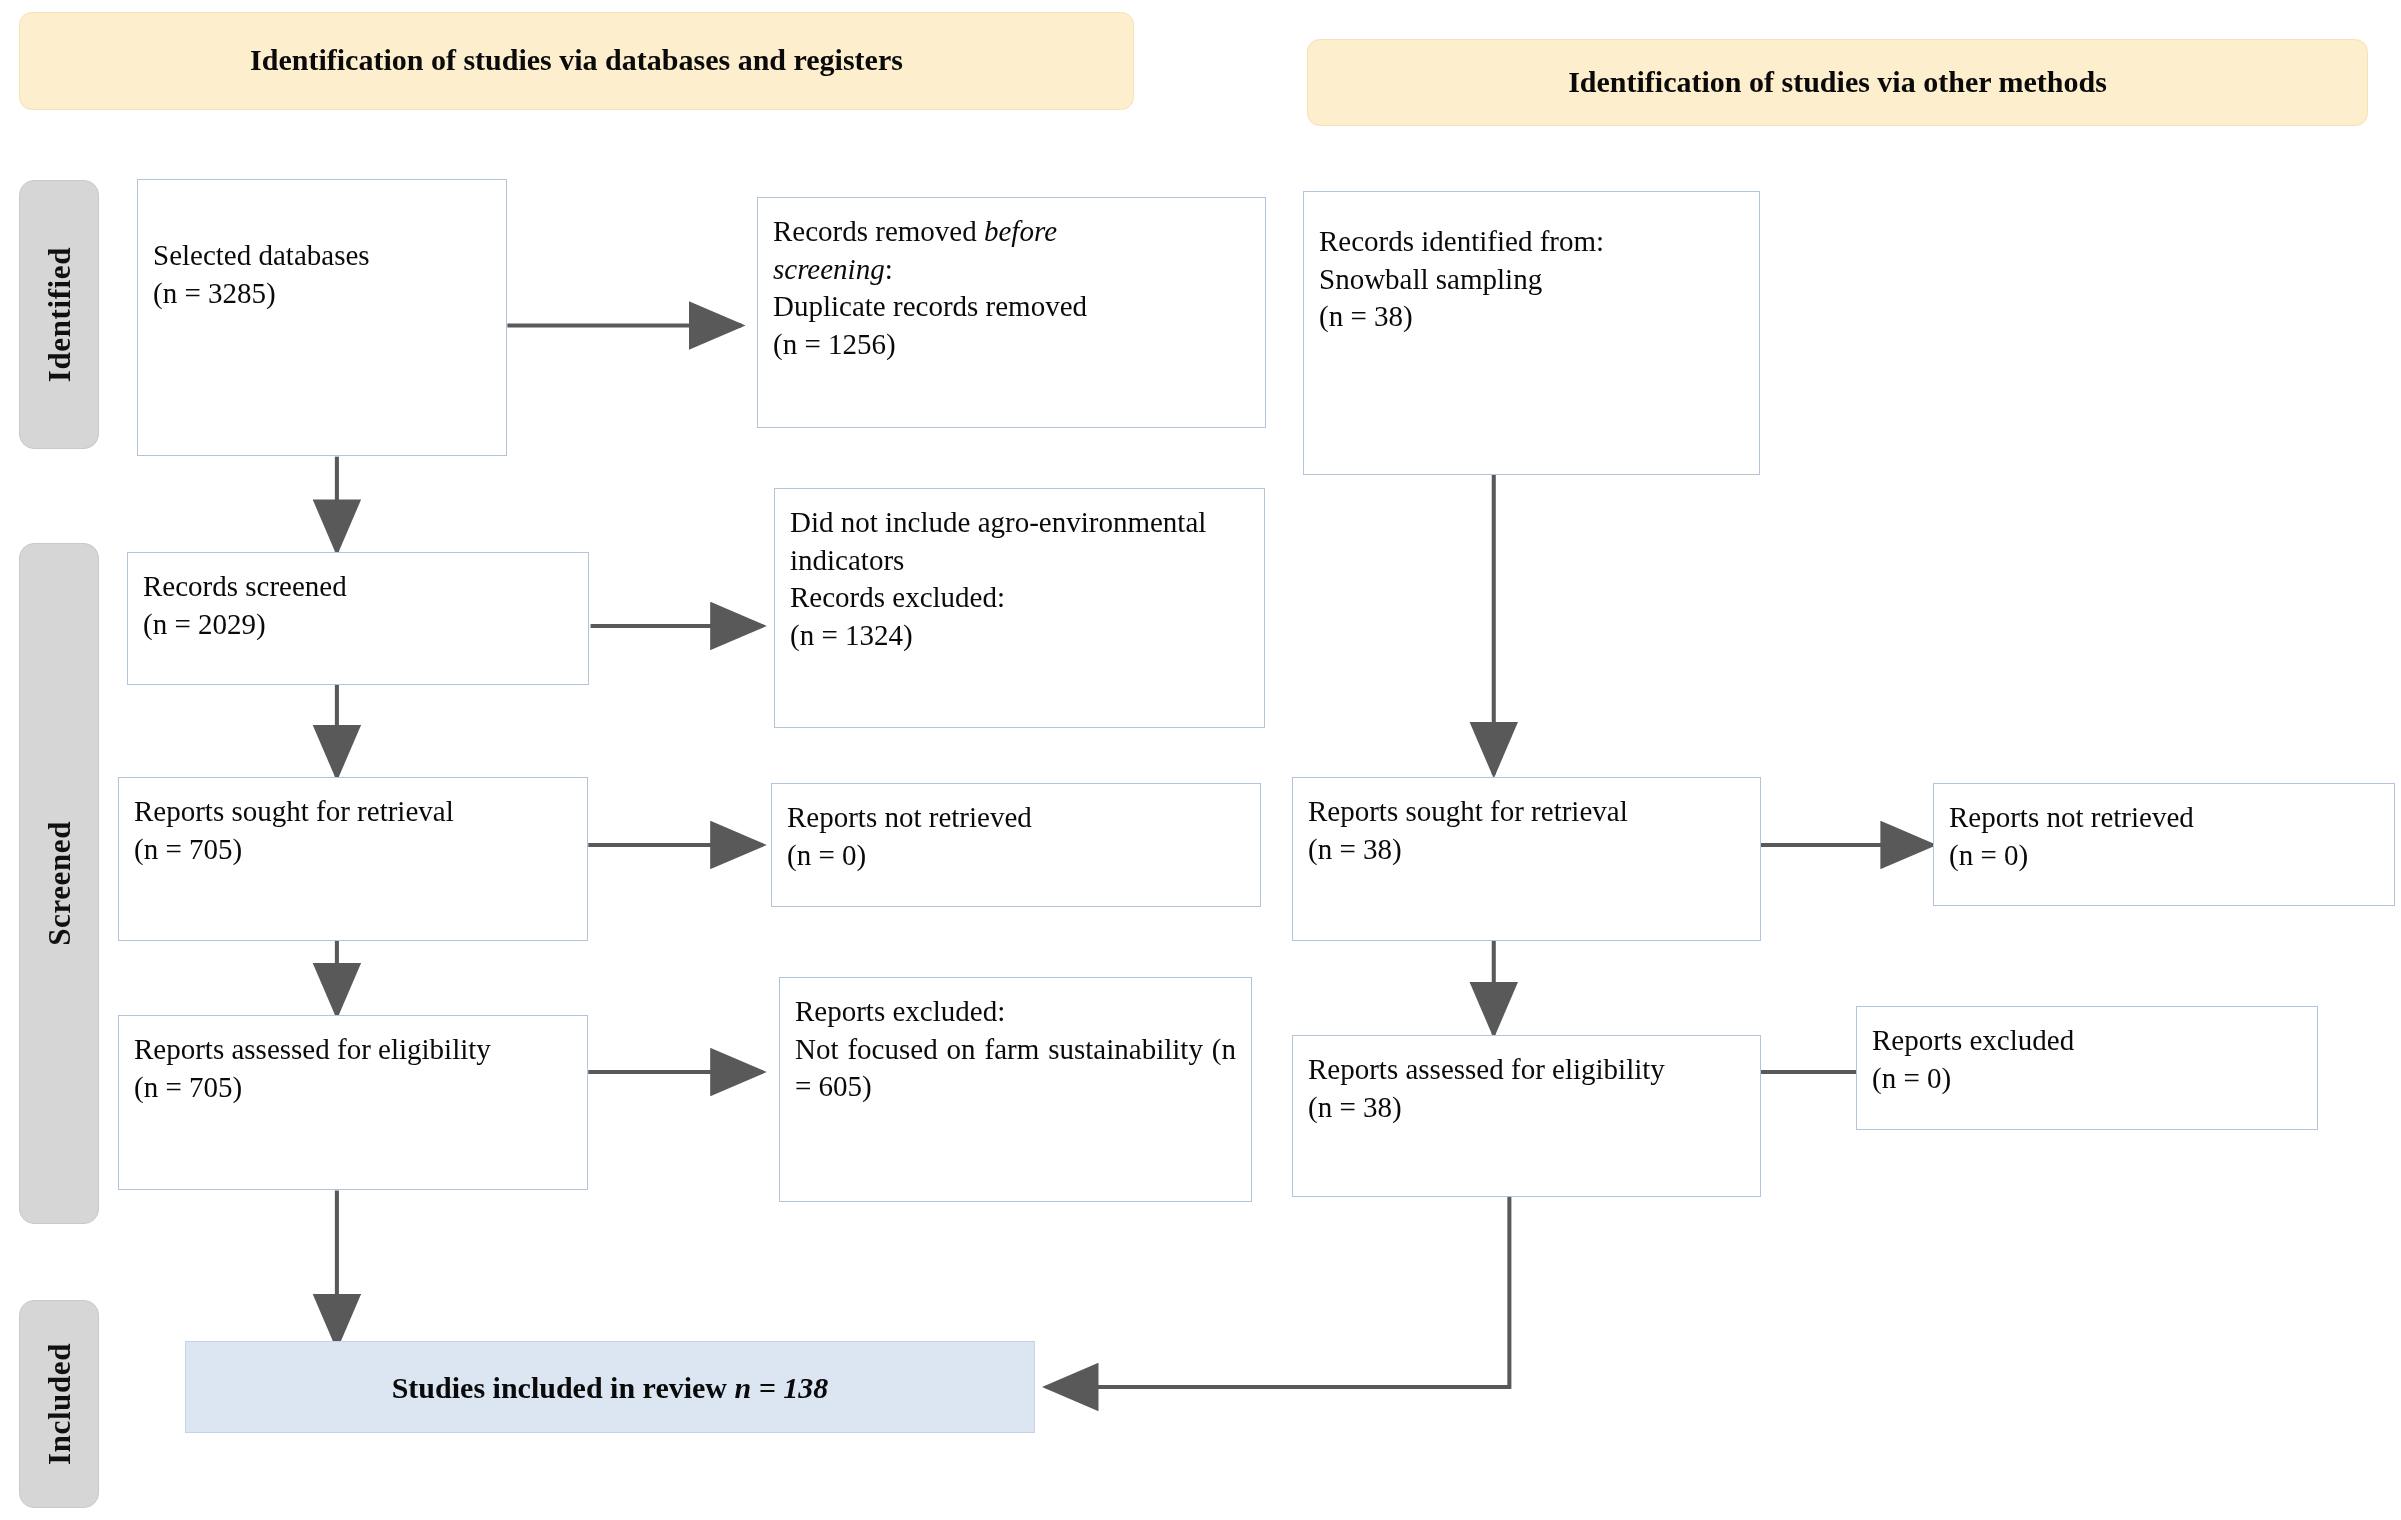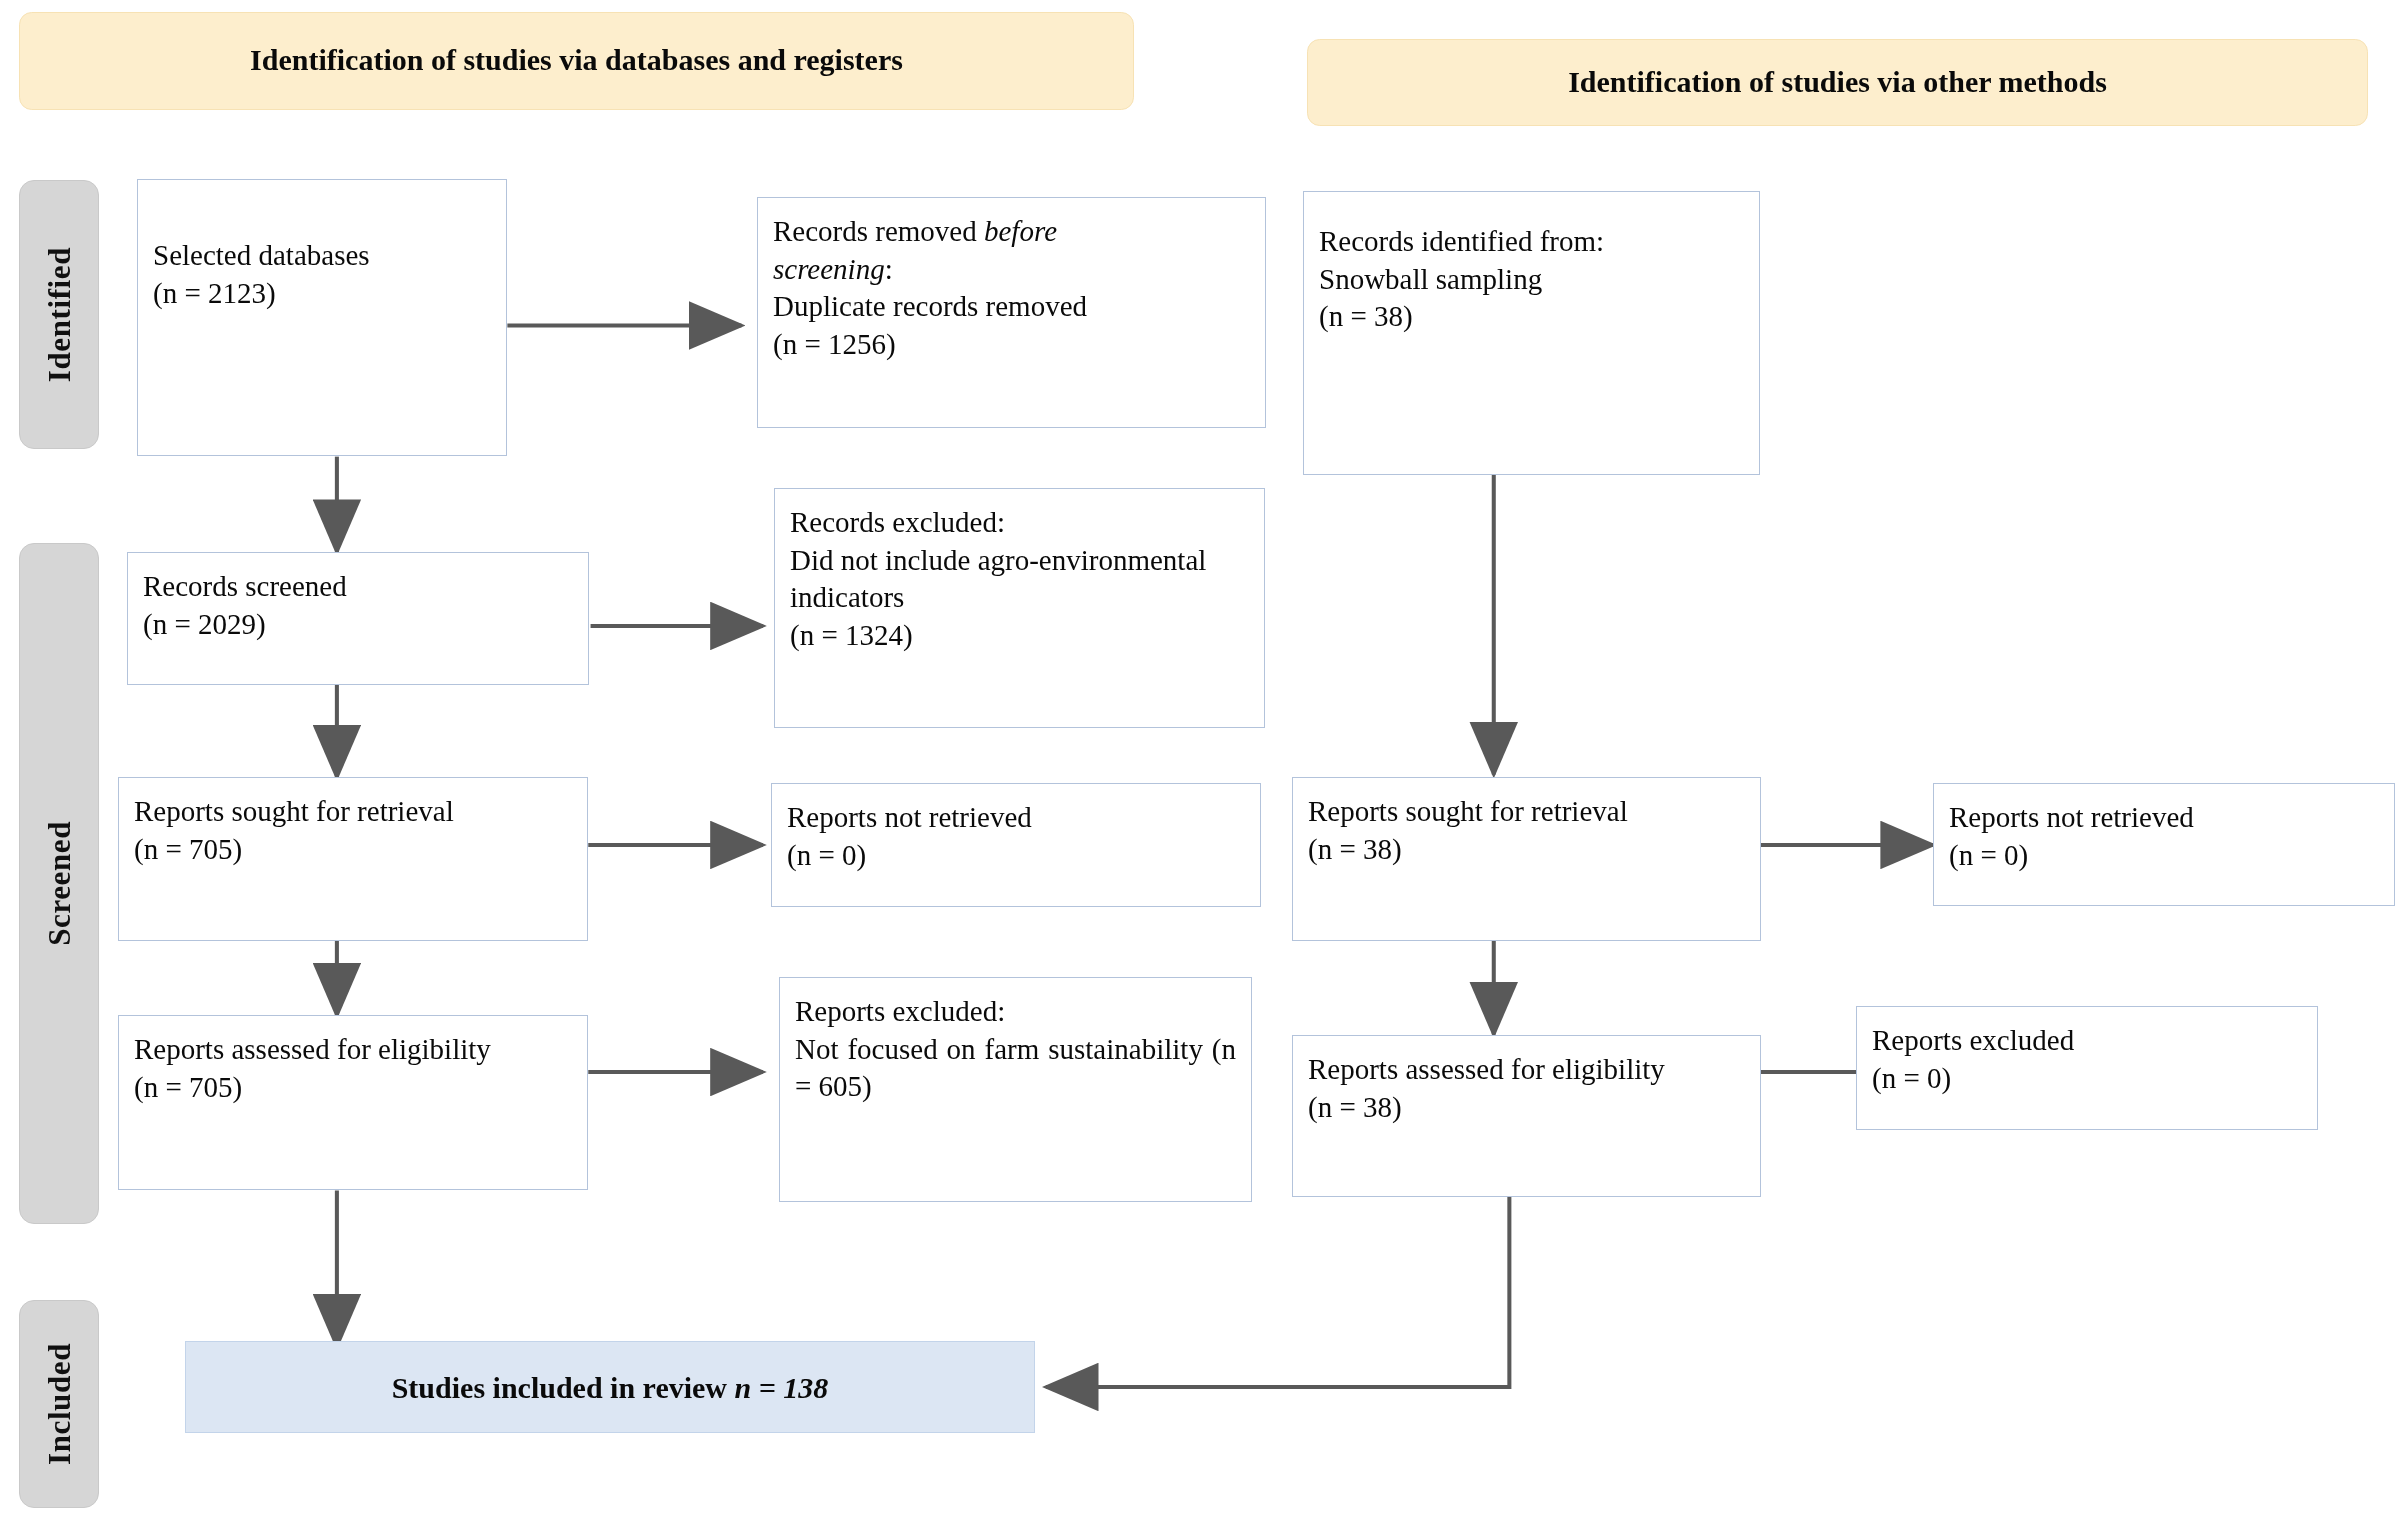--- a/index.html
+++ b/index.html
@@ -139,21 +139,21 @@
   <div class="banner" style="left:19px;top:11.6px;width:1115px;height:98px;">
     <span>Identification of studies via databases and registers</span>
   </div>
   <div class="banner" style="left:1307px;top:39px;width:1061px;height:87px;">
     <span>Identification of studies via other methods</span>
   </div>
 
   <div class="fbox" style="left:137px;top:179px;width:370px;height:277px;">
     <div class="body" style="padding-top:42px;">
       <div>Selected databases</div>
-      <div>(n = 2123)</div>
+      <div>(n = 3285)</div>
     </div>
   </div>
 
   <div class="fbox" style="left:757px;top:197px;width:509px;height:231px;">
     <div class="body">
       <div><span>Records removed </span><em>before</em></div>
       <div><em>screening</em><span>:</span></div>
       <div>Duplicate records removed</div>
       <div>(n = 1256)</div>
     </div>
@@ -169,22 +169,22 @@
 
   <div class="fbox" style="left:127px;top:552px;width:462px;height:133px;">
     <div class="body">
       <div>Records screened</div>
       <div>(n = 2029)</div>
     </div>
   </div>
 
   <div class="fbox" style="left:774px;top:488px;width:491px;height:240px;">
     <div class="body">
+      <div>Did not include agro-environmental indicators</div>
       <div>Records excluded:</div>
-      <div>Did not include agro-environmental indicators</div>
       <div>(n = 1324)</div>
     </div>
   </div>
 
   <div class="fbox justify" style="left:118px;top:777px;width:470px;height:164px;">
     <div class="body">
       <div>Reports sought for retrieval</div>
       <div style="text-align:left;">(n = 705)</div>
     </div>
   </div>

